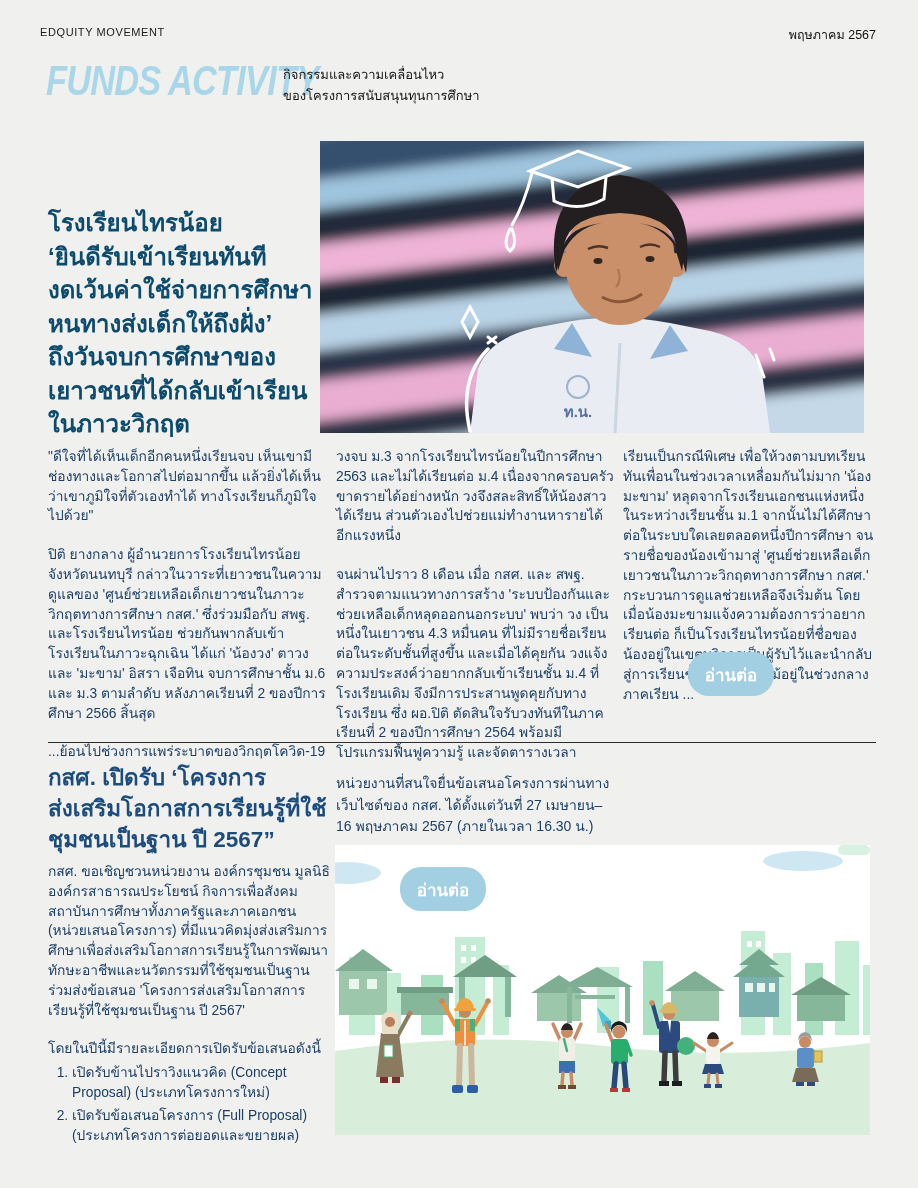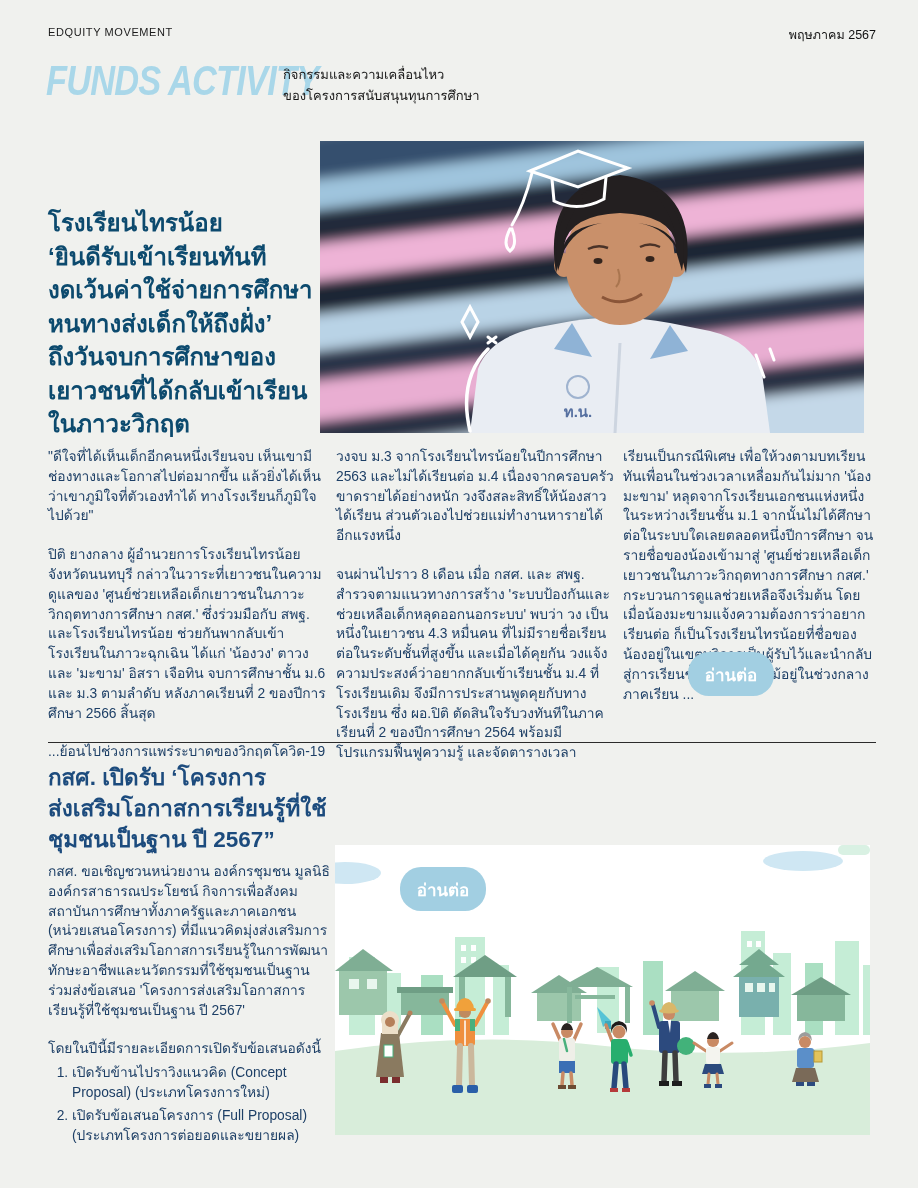--- a/index.html
+++ b/index.html
@@ -2,21 +2,21 @@
 <html><head>
 <meta charset="utf-8">
 <style>
   html,body{margin:0;padding:0;}
   .page{
     position:relative;width:918px;height:1188px;overflow:hidden;
     background:#f0f1ee;font-family:"Liberation Sans",sans-serif;
     color:#1d3f66;
   }
   
-  .hdr-left{position:absolute;left:48px;top:26px;font-size:11px;letter-spacing:.6px;color:#1b1b1b;}
+  .hdr-left{position:absolute;left:40px;top:26px;font-size:11px;letter-spacing:.6px;color:#1b1b1b;}
   .hdr-right{position:absolute;left:48px;top:25px;width:828px;text-align:right;font-size:12.5px;color:#111;}
   
   .mast-title{
     position:absolute;left:46px;top:56px;font-size:43px;font-weight:bold;font-style:italic;
     letter-spacing:-1px;transform:scaleX(.8);transform-origin:left top;white-space:nowrap;
   }
   .mast-sub{position:absolute;left:283px;top:64px;font-size:13px;line-height:21px;color:#161616;white-space:pre-line;}
   
   .a1-headline{
     position:absolute;left:48px;top:206px;width:275px;
@@ -142,20 +142,21 @@
     <p>เรียนเป็นกรณีพิเศษ เพื่อให้วงตามบทเรียนทันเพื่อนในช่วงเวลาเหลื่อมกันไม่มาก 'น้องมะขาม' หลุดจากโรงเรียนเอกชนแห่งหนึ่งในระหว่างเรียนชั้น ม.1 จากนั้นไม่ได้ศึกษาต่อในระบบใดเลยตลอดหนึ่งปีการศึกษา จนรายชื่อของน้องเข้ามาสู่ 'ศูนย์ช่วยเหลือเด็กเยาวชนในภาวะวิกฤตทางการศึกษา กสศ.' กระบวนการดูแลช่วยเหลือจึงเริ่มต้น โดยเมื่อน้องมะขามแจ้งความต้องการว่าอยากเรียนต่อ ก็เป็นโรงเรียนไทรน้อยที่ชื่อของน้องอยู่ในเขตบริการเป็นผู้รับไว้และนำกลับสู่การเรียนชั้น ม.1 ทันที แม้อยู่ในช่วงกลางภาคเรียน ...</p>
   </div>
 
   <button class="btn btn1" style="background:#a2cfe2;">อ่านต่อ</button>
 
   <div class="divider"></div>
 
   <div class="a2-headline" style="color:#1c4b7d;">กสศ. เปิดรับ ‘โครงการ
 ส่งเสริมโอกาสการเรียนรู้ที่ใช้
 ชุมชนเป็นฐาน ปี 2567”</div>
+  <div class="a2-intro">หน่วยงานที่สนใจยื่นข้อเสนอโครงการผ่านทางเว็บไซต์ของ กสศ. ได้ตั้งแต่วันที่ 27 เมษายน–16 พฤษภาคม 2567 (ภายในเวลา 16.30 น.)</div>
 
   <div class="a2-left">
     <p>กสศ. ขอเชิญชวนหน่วยงาน องค์กรชุมชน มูลนิธิ องค์กรสาธารณประโยชน์ กิจการเพื่อสังคม สถาบันการศึกษาทั้งภาครัฐและภาคเอกชน (หน่วยเสนอโครงการ) ที่มีแนวคิดมุ่งส่งเสริมการศึกษาเพื่อส่งเสริมโอกาสการเรียนรู้ในการพัฒนาทักษะอาชีพและนวัตกรรมที่ใช้ชุมชนเป็นฐาน ร่วมส่งข้อเสนอ 'โครงการส่งเสริมโอกาสการเรียนรู้ที่ใช้ชุมชนเป็นฐาน ปี 2567'</p>
     <div>โดยในปีนี้มีรายละเอียดการเปิดรับข้อเสนอดังนี้</div>
     <ol>
       <li>เปิดรับข้านไปราวิงแนวคิด (Concept Proposal) (ประเภทโครงการใหม่)</li>
       <li>เปิดรับข้อเสนอโครงการ (Full Proposal) (ประเภทโครงการต่อยอดและขยายผล)</li>
     </ol>
   </div>
 

